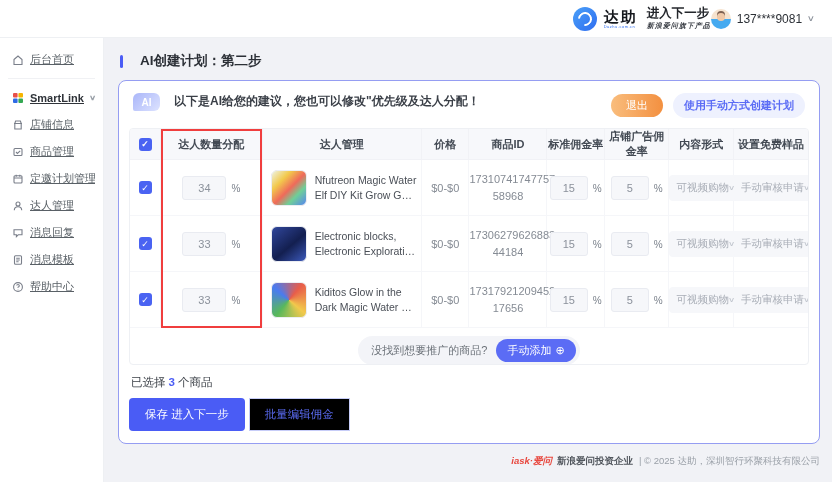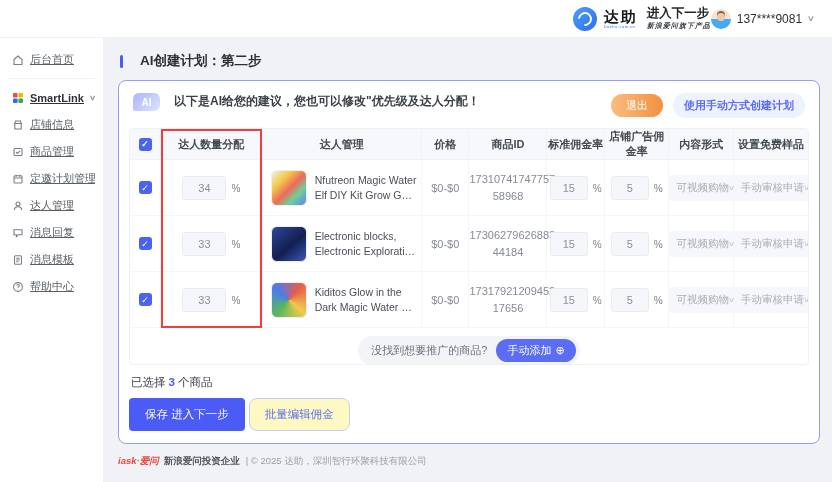--- a/index.html
+++ b/index.html
@@ -93,24 +93,24 @@
     display:flex; align-items:center; gap:9px; font-size:11px; color:#6a7077; }
   .btn-add { border:none; cursor:pointer; background:#5b6cf5; color:#fff; border-radius:999px;
     padding:4px 11px; font-size:11px; display:flex; align-items:center; gap:4px; font-family:inherit; }
   .btn-add .plus { font-size:11px; }
 
   .selected-row { margin:10px 2px 8px; font-size:11.5px; color:#3c4148; }
   .selected-row b { color:#4a5cf5; margin:0 3px; }
   .action-row { display:flex; gap:4px; }
   .btn-primary { border:none; cursor:pointer; background:#4a5cf5; color:#fff; border-radius:4px;
     padding:8px 16px; font-size:11.5px; font-family:inherit; }
-  .btn-secondary { cursor:pointer; background:#fef9c3; border:1px solid #c7cdf8; color:#5b6cf5;
-    border-radius:8px; padding:8px 15px; font-size:11.5px; font-family:inherit; }
-
-  .footer { text-align:left; padding:11px 0 0; font-size:9.5px; color:#9aa0a8; }
+  .btn-secondary { cursor:pointer; background:#000000; border:1px solid #c7cdf8; color:#5b6cf5;
+    border-radius:0; padding:8px 15px; font-size:11.5px; font-family:inherit; }
+
+  .footer { text-align:right; padding:11px 0 0; font-size:9.5px; color:#9aa0a8; }
   .f-logo { color:#e8483f; font-weight:bold; font-style:italic; margin-right:5px; }
   .f-company { color:#51565d; font-weight:bold; margin-right:6px; }
 </style>
 </head>
 <body>
 
 <header class="top-header">
   <div class="logo-area">
     <div class="logo-circle"></div>
     <div>

